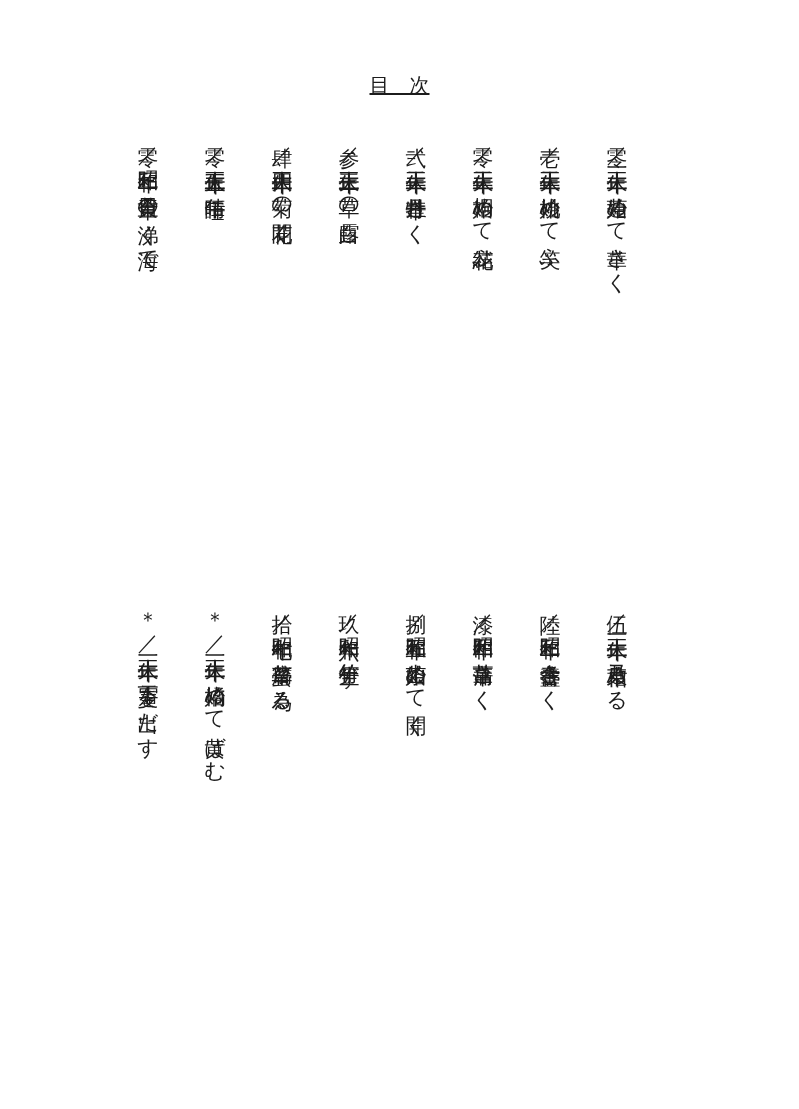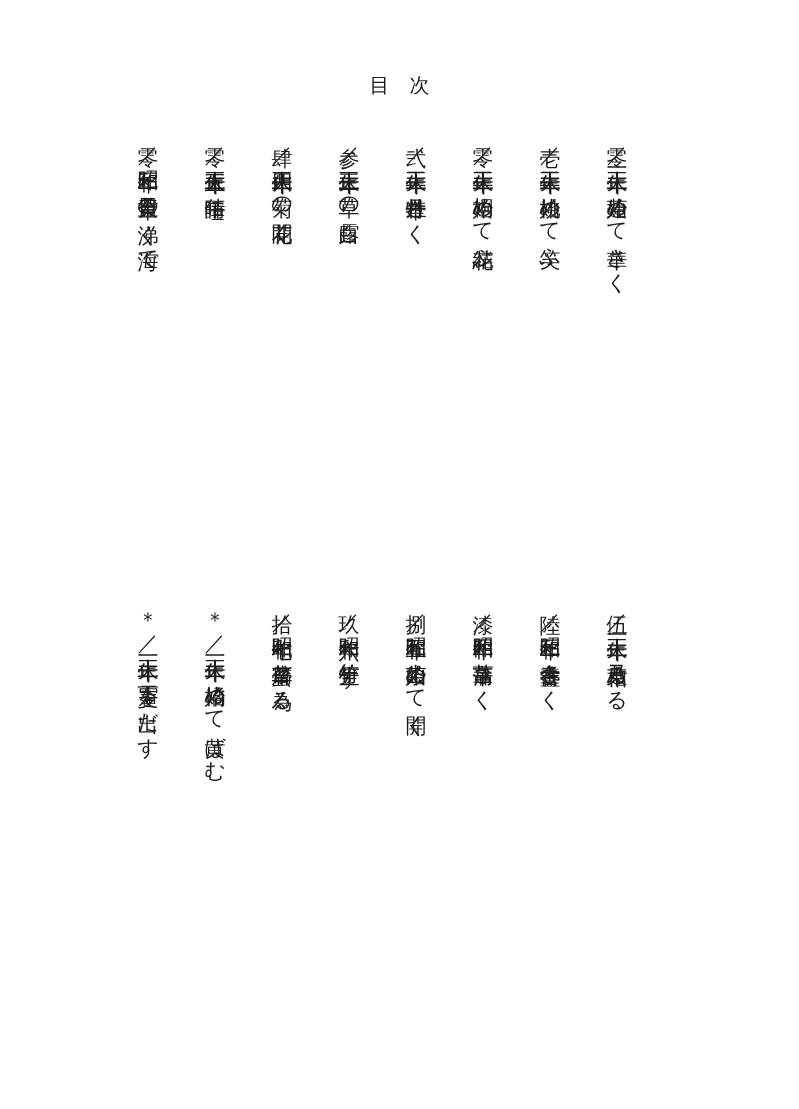--- a/index.html
+++ b/index.html
@@ -18,20 +18,21 @@
   }
   .title {
     position: absolute;
     top: 72px;
     left: 0;
     width: 100%;
     text-align: center;
     font-size: 20px;
     font-weight: normal;
     margin: 0;
+    text-decoration: underline;
   }
   .toc-group {
     position: absolute;
     right: 172px;
     writing-mode: vertical-rl;
     text-orientation: upright;
     font-size: 21px;
     letter-spacing: 1px;
   }
   .toc-group-top { top: 131px; }

